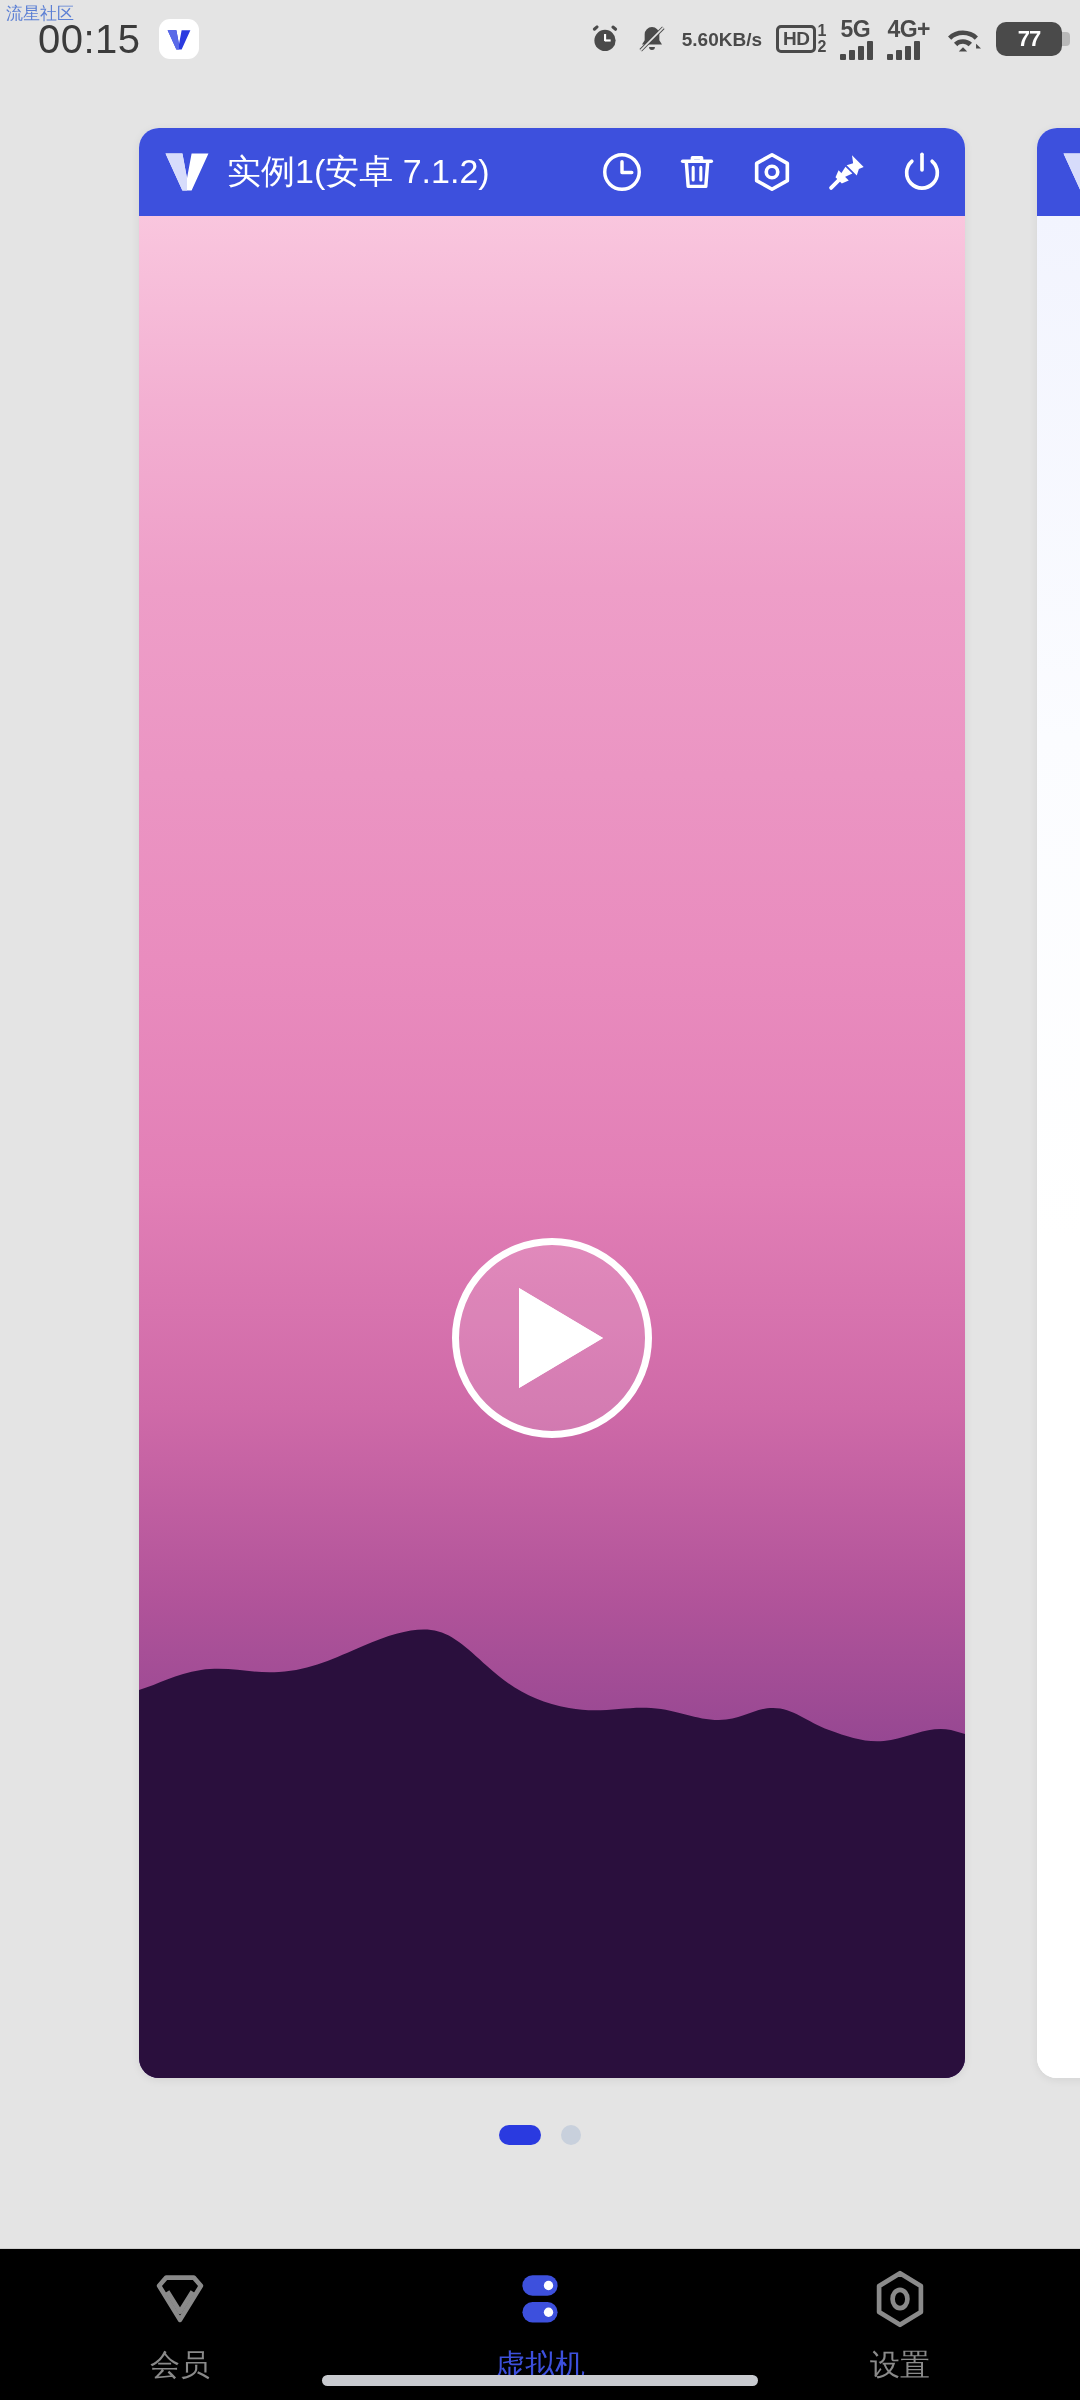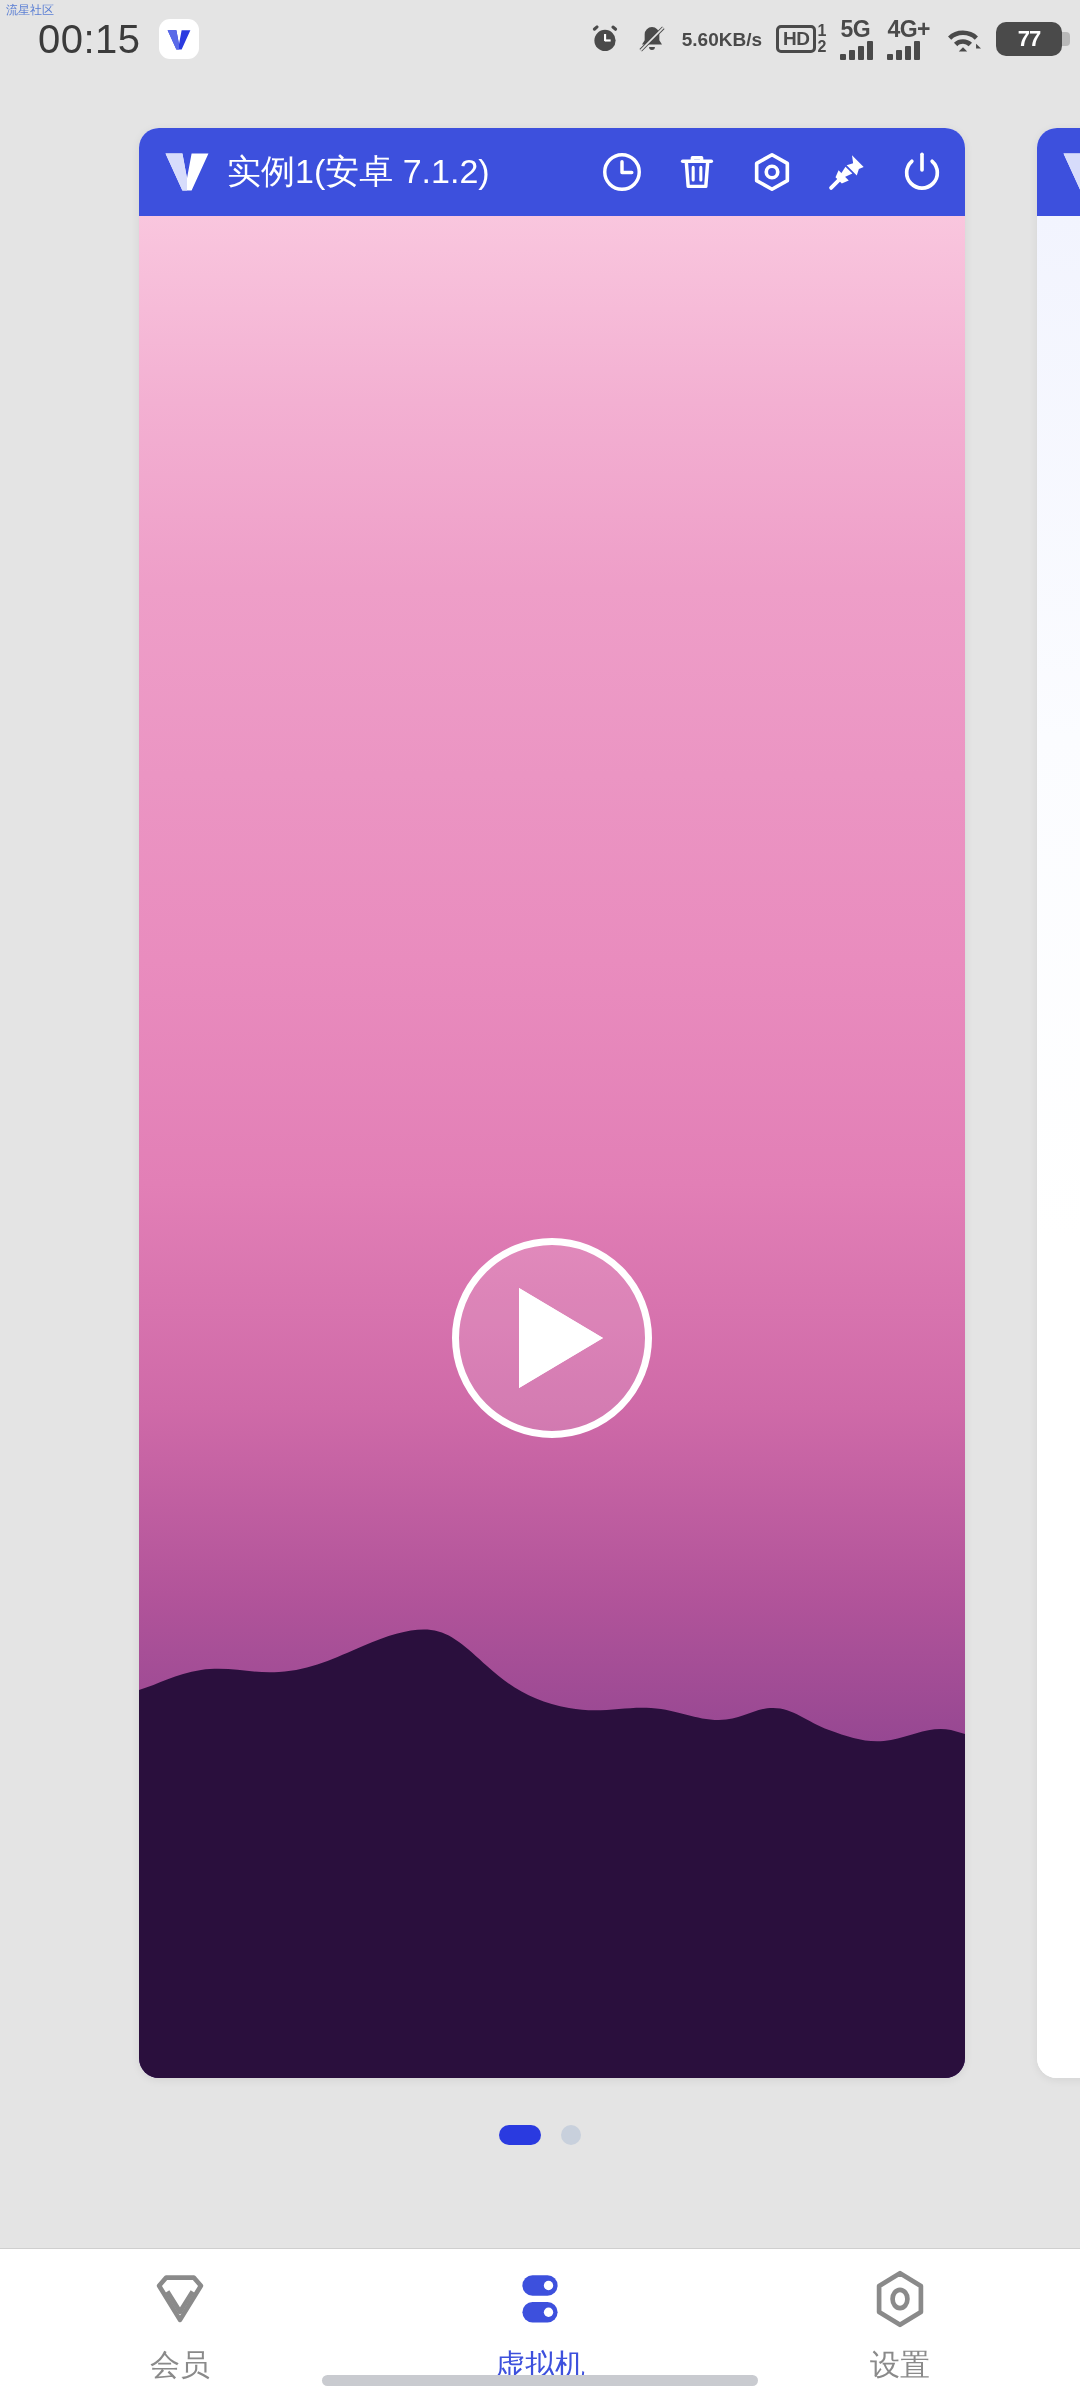--- a/index.html
+++ b/index.html
@@ -7,21 +7,21 @@
     width:1080px; height:2400px;
     background:#e4e4e4;
     font-family:"Liberation Sans","DejaVu Sans",sans-serif;
     overflow:hidden;
   }
   #root { position:relative; width:1080px; height:2400px; background:#e4e4e4; }
 
   
   .watermark {
     position:absolute; left:6px; top:2px;
-    font-size:12px; color:#5b7fd4; letter-spacing:0px;
+    font-size:17px; color:#5b7fd4; letter-spacing:0px;
     font-family:"DejaVu Sans",sans-serif;
   }
 
   
   .statusbar {
     position:absolute; left:0; top:0; width:1080px; height:78px;
     display:flex; align-items:center; justify-content:space-between;
     padding:0 18px 0 38px;
   }
   .sb-left { display:flex; align-items:center; gap:18px; }
@@ -126,21 +126,21 @@
   .dots {
     position:absolute; left:0; top:2125px; width:1080px;
     display:flex; align-items:center; justify-content:center; gap:20px;
   }
   .dot { width:20px; height:20px; border-radius:10px; background:#c8d0dc; }
   .dot.active { width:42px; background:#2a3ae0; }
 
   
   .bottomnav {
     position:absolute; left:0; bottom:0; width:1080px; height:152px;
-    background:#ffffff; border-top:1px solid #cfcfcf;
+    background:#000000; border-top:1px solid #cfcfcf;
     display:flex; align-items:flex-start;
   }
   .navitem {
     flex:1; display:flex; flex-direction:column; align-items:center;
     padding-top:16px; gap:12px;
   }
   .navicon { height:68px; display:flex; align-items:center; justify-content:center; }
   .navlabel { font-size:30px; color:#8a8a8a; font-family:"Liberation Sans","DejaVu Sans",sans-serif; }
   .navitem.active .navlabel { color:#3d50dd; }
 

